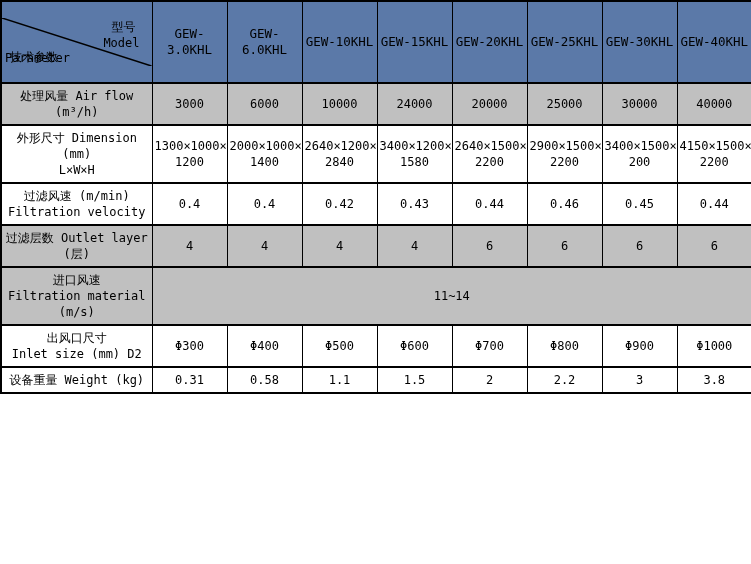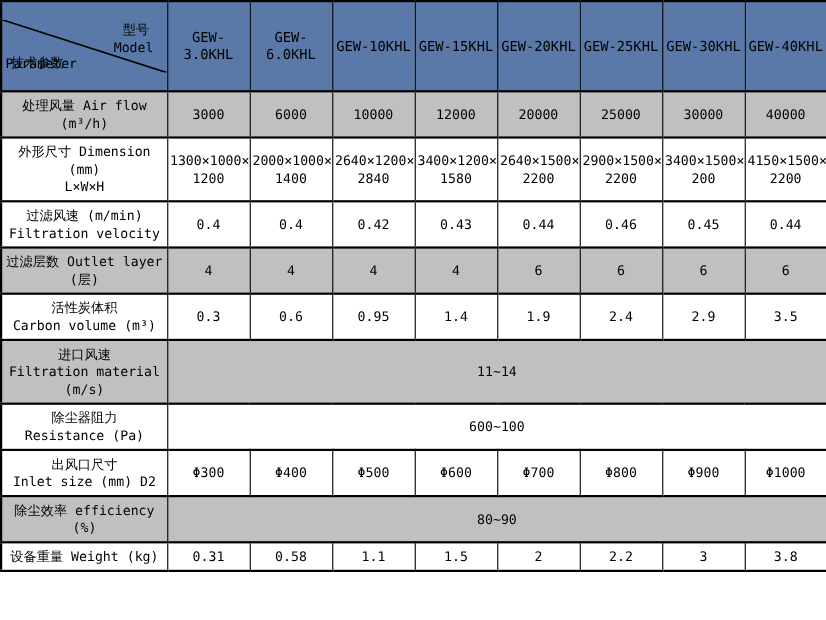--- a/index.html
+++ b/index.html
@@ -58,21 +58,21 @@
       <th>GEW-30KHL</th>
       <th>GEW-40KHL</th>
     </tr>
   </thead>
   <tbody>
       <tr class="gray">
         <td>处理风量 Air flow (m³/h)</td>
         <td>3000</td>
         <td>6000</td>
         <td>10000</td>
-        <td>12000</td>
+        <td>24000</td>
         <td>20000</td>
         <td>25000</td>
         <td>30000</td>
         <td>40000</td>
       </tr>
       <tr class="white">
         <td>外形尺寸 Dimension (mm)
 L×W×H</td>
         <td>1300×1000×
 1200</td>
@@ -108,58 +108,37 @@
 (层)</td>
         <td>4</td>
         <td>4</td>
         <td>4</td>
         <td>4</td>
         <td>6</td>
         <td>6</td>
         <td>6</td>
         <td>6</td>
       </tr>
-      <tr class="white">
-        <td>活性炭体积
-Carbon volume (m³)</td>
-        <td>0.3</td>
-        <td>0.6</td>
-        <td>0.95</td>
-        <td>1.4</td>
-        <td>1.9</td>
-        <td>2.4</td>
-        <td>2.9</td>
-        <td>3.5</td>
-      </tr>
       <tr class="gray">
         <td>进口风速
 Filtration material
 (m/s)</td>
         <td colspan="8" class="span-cell">11~14</td>
-      </tr>
-      <tr class="white">
-        <td>除尘器阻力
-Resistance (Pa)</td>
-        <td colspan="8" class="span-cell">600~100</td>
       </tr>
       <tr class="white">
         <td>出风口尺寸
 Inlet size (mm) D2</td>
         <td>Φ300</td>
         <td>Φ400</td>
         <td>Φ500</td>
         <td>Φ600</td>
         <td>Φ700</td>
         <td>Φ800</td>
         <td>Φ900</td>
         <td>Φ1000</td>
-      </tr>
-      <tr class="gray">
-        <td>除尘效率 efficiency (%)</td>
-        <td colspan="8" class="span-cell">80~90</td>
       </tr>
       <tr class="white">
         <td>设备重量 Weight (kg)</td>
         <td>0.31</td>
         <td>0.58</td>
         <td>1.1</td>
         <td>1.5</td>
         <td>2</td>
         <td>2.2</td>
         <td>3</td>

